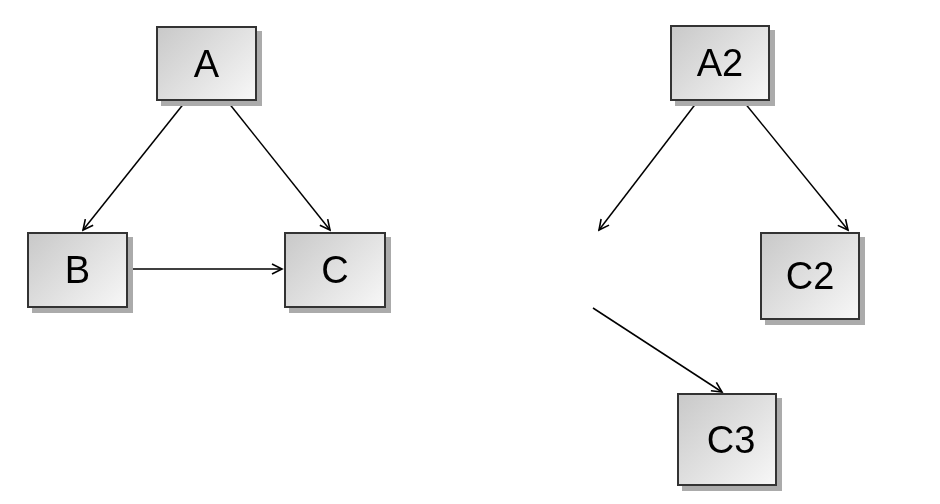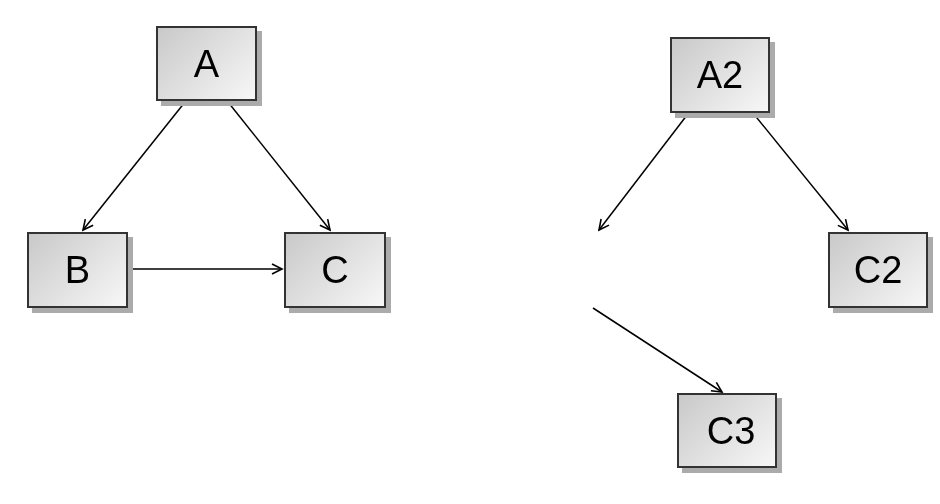--- a/index.html
+++ b/index.html
@@ -66,23 +66,23 @@
 
   <div class="node" style="left: 156px; top: 26px; width: 101px; height: 75px;">
     <span class="node-label">A</span>
   </div>
   <div class="node" style="left: 27px; top: 232px; width: 101px; height: 76px;">
     <span class="node-label">B</span>
   </div>
   <div class="node" style="left: 284px; top: 232px; width: 102px; height: 76px;">
     <span class="node-label">C</span>
   </div>
-  <div class="node" style="left: 670px; top: 25px; width: 100px; height: 76px; margin-top: 12px;">
+  <div class="node" style="left: 670px; top: 25px; width: 100px; height: 76px;">
     <span class="node-label">A2</span>
   </div>
-  <div class="node" style="left: 828px; top: 232px; width: 100px; height: 76px;">
+  <div class="node" style="left: 760px; top: 232px; width: 100px; height: 88px;">
     <span class="node-label">C2</span>
   </div>
-  <div class="node" style="left: 677px; top: 393px; width: 100px; height: 75px; padding-left: 8px;">
+  <div class="node" style="left: 677px; top: 393px; width: 100px; height: 93px; padding-left: 8px;">
     <span class="node-label">C3</span>
   </div>
 
 </div>
 
 </body></html>

